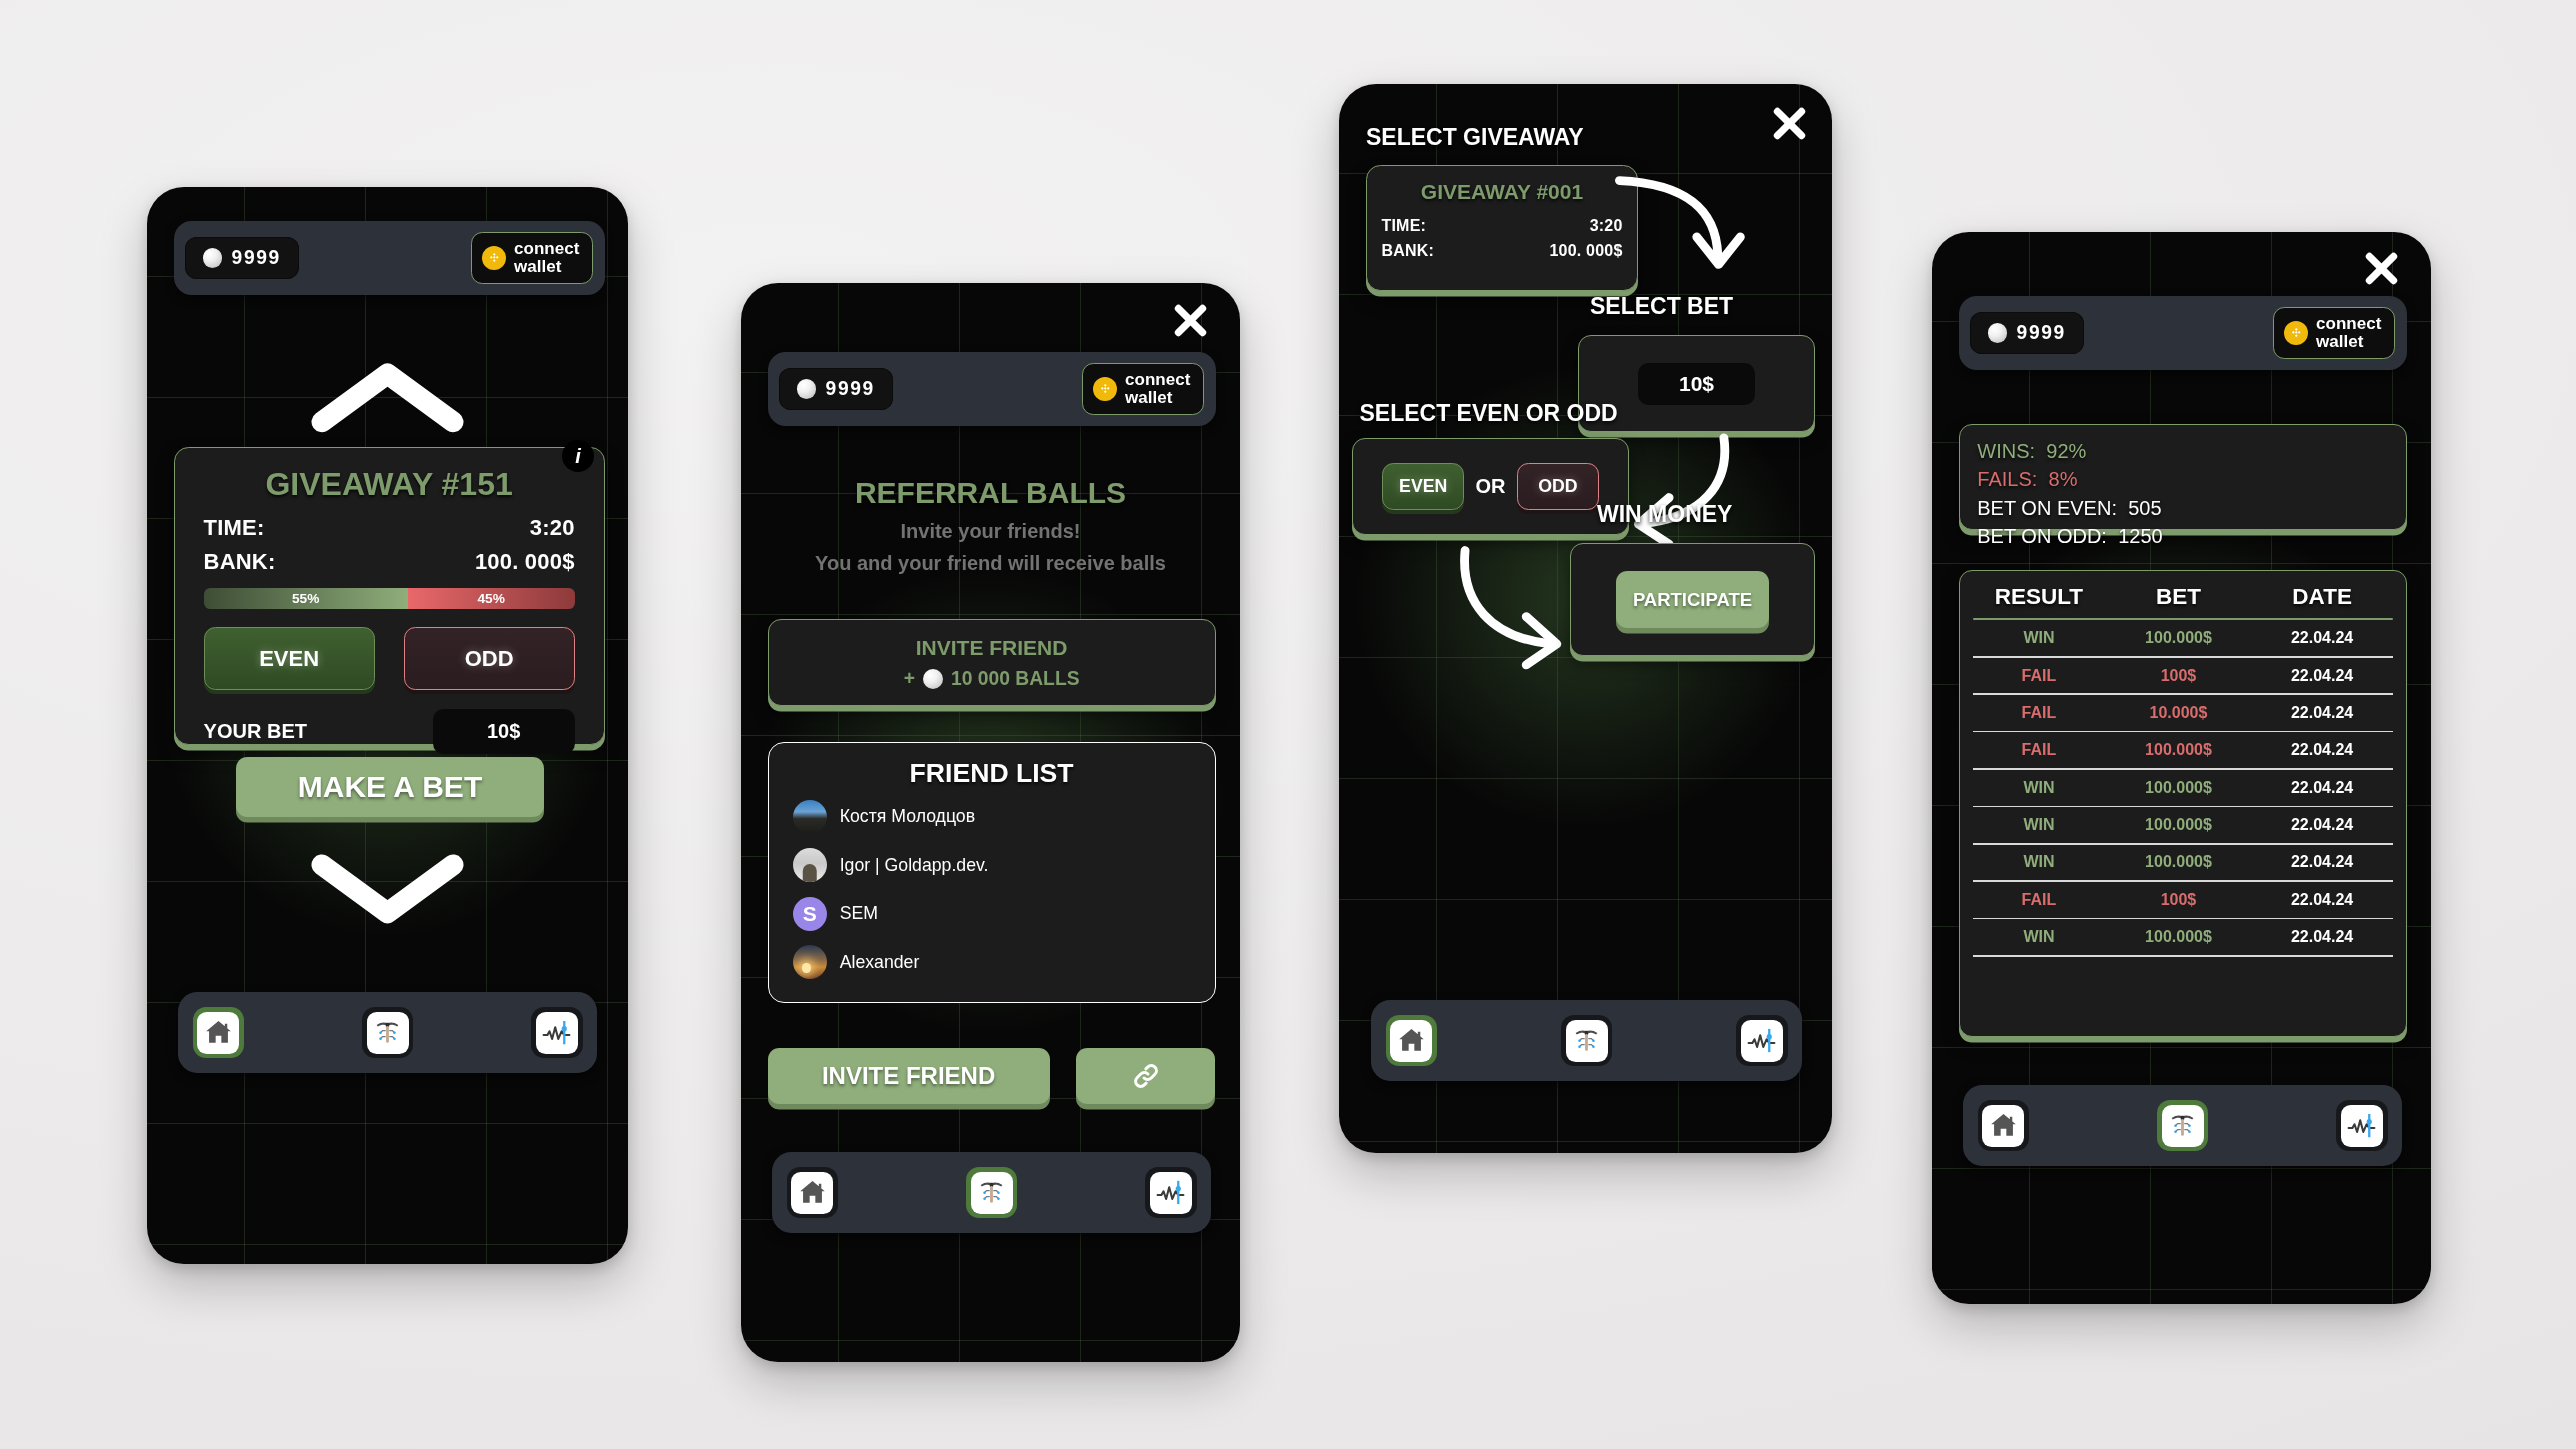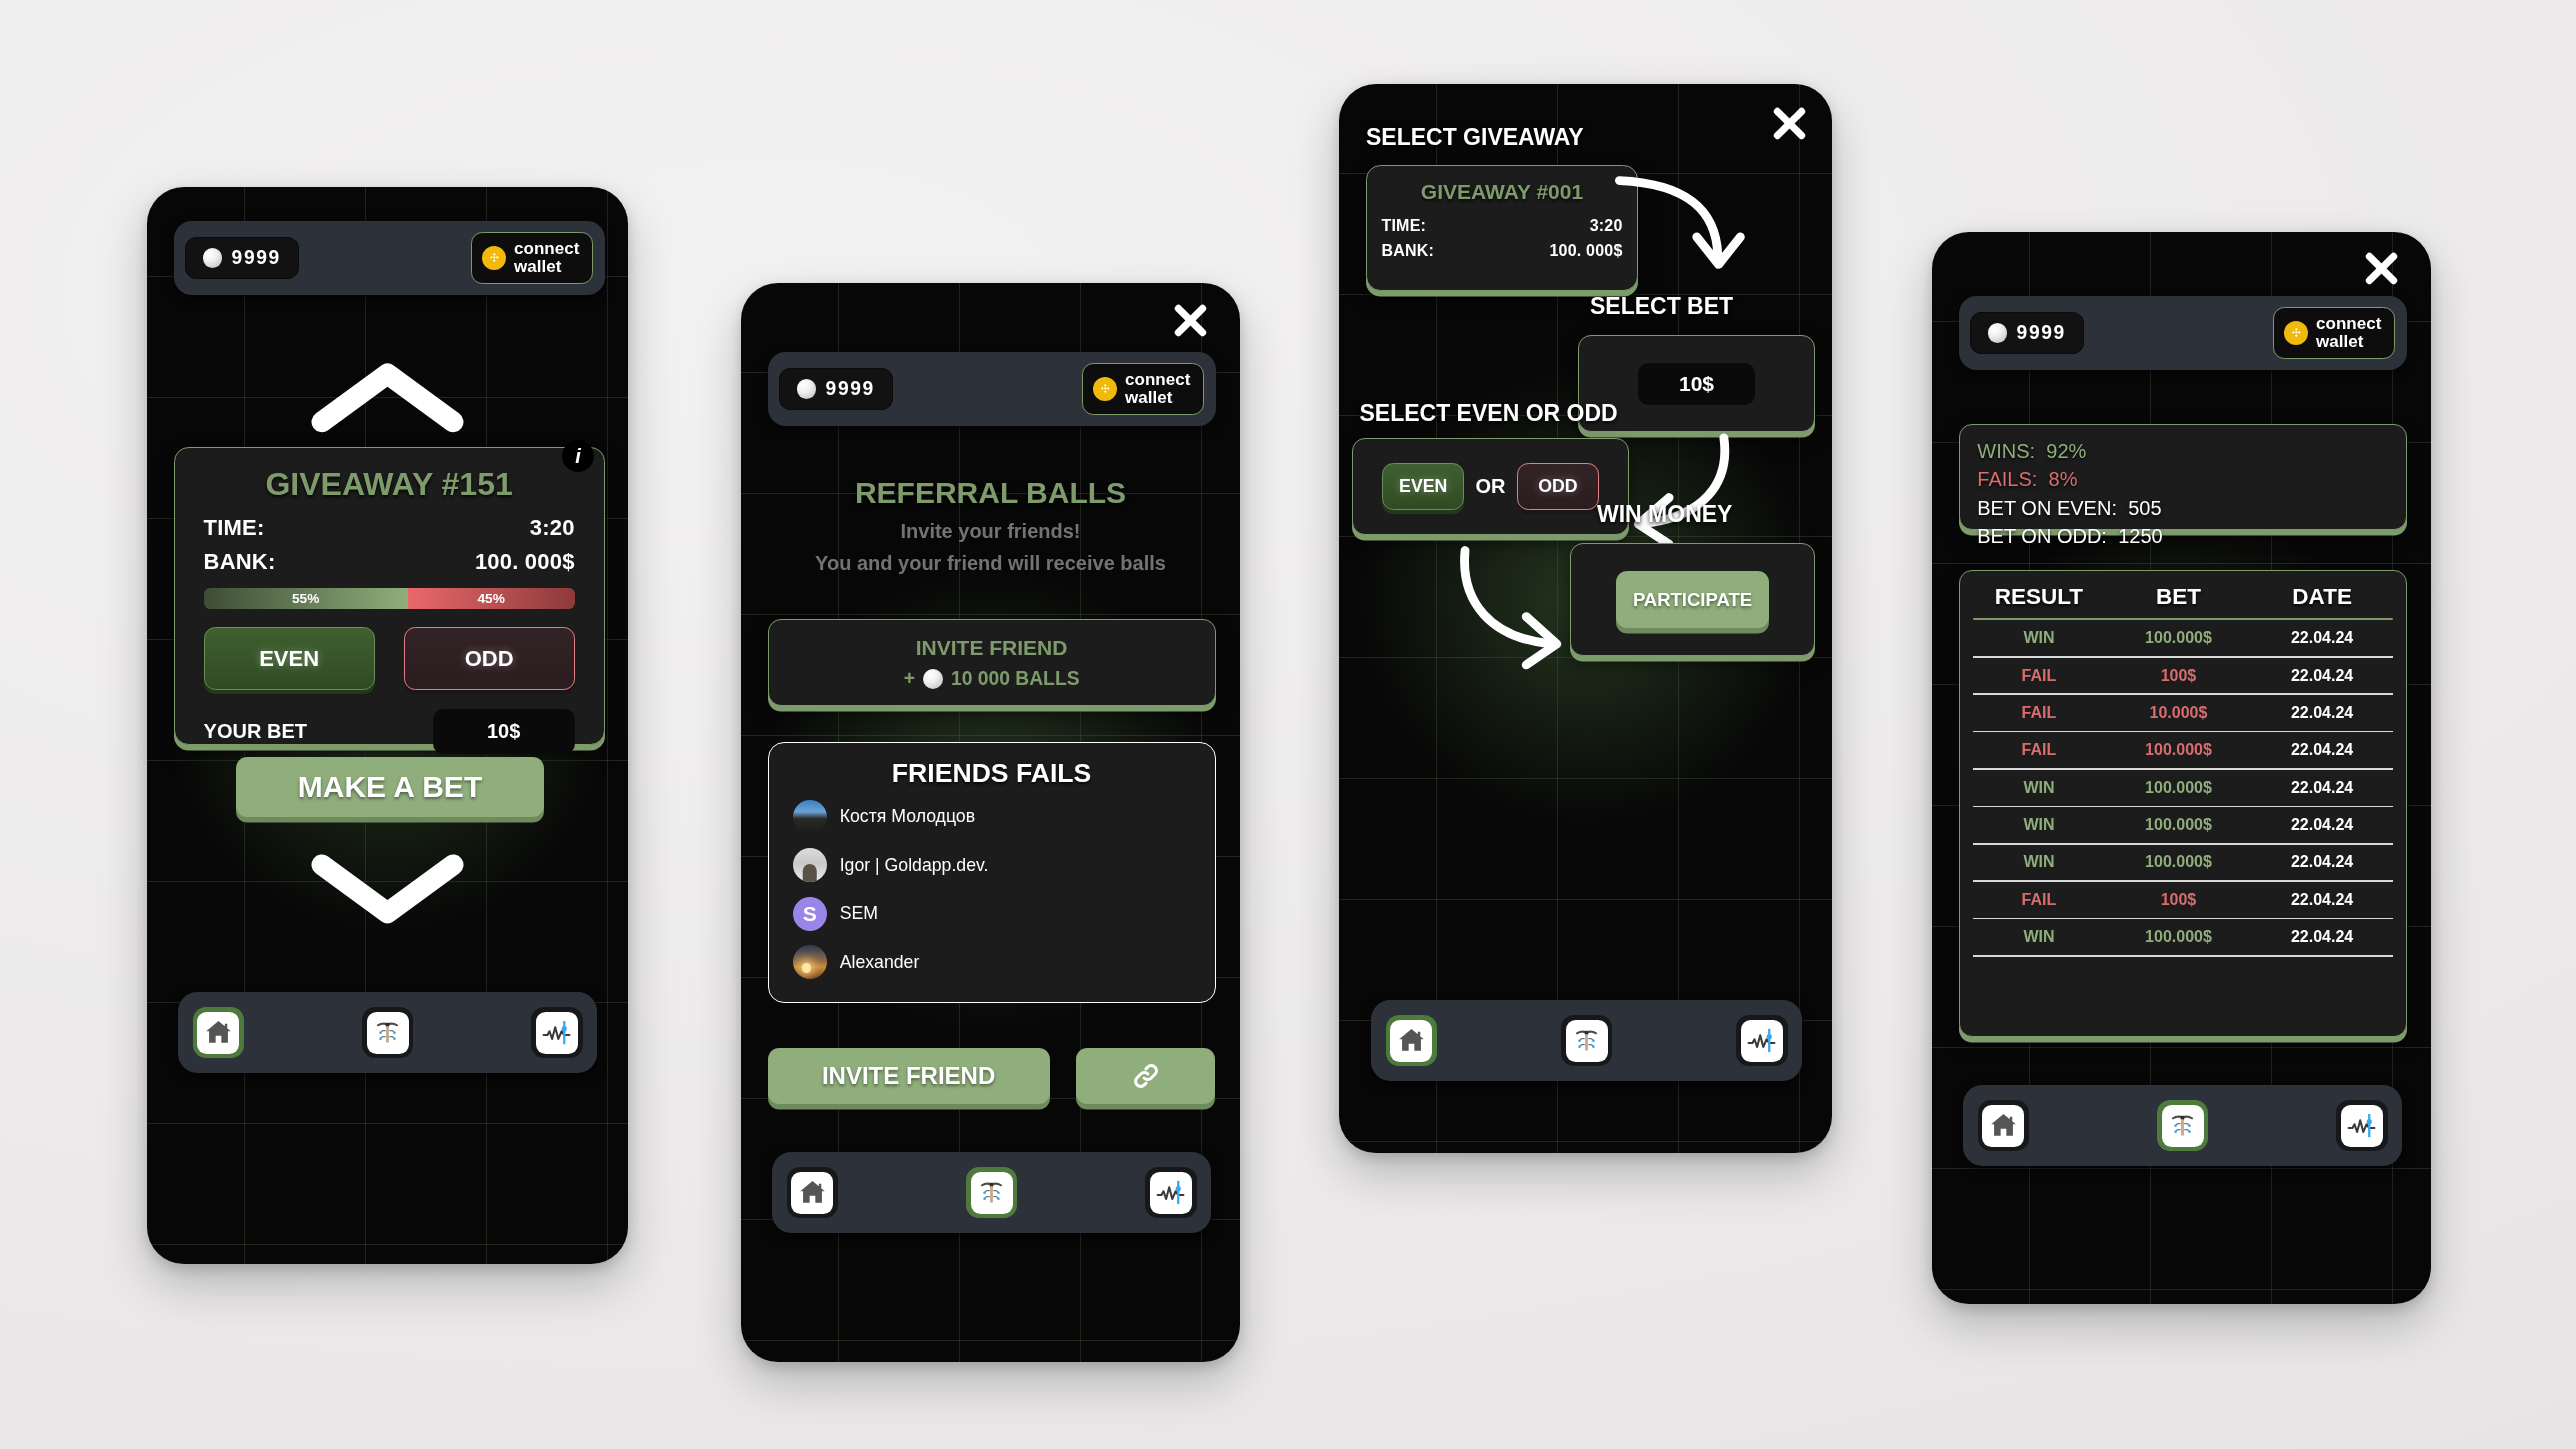--- a/index.html
+++ b/index.html
@@ -339,21 +339,21 @@
       <div class="invite-card" style="left:26.6px; top:336px; width:448px; height:87px;">
         <div class="t1" style="font-size:21px;">INVITE FRIEND</div>
         <div class="t2" style="font-size:19.3px;">
           <span>+</span>
           <span class="ball" style="width:20px;height:20px;"></span>
           <span>10 000 BALLS</span>
         </div>
       </div>
 
       <div class="friends" style="left:26.6px; top:459px; width:448px; height:261px;">
-        <h3 style="font-size:26.6px; margin-bottom:11.3px;">FRIENDS FAILS</h3>
+        <h3 style="font-size:26.6px; margin-bottom:11.3px;">FRIEND LIST</h3>
         <div style="display:flex; flex-direction:column; gap:14.5px; padding-left:6.4px;">
           <div class="frow">
             <span class="av a1"></span>
             <span class="fname">Костя Молодцов</span>
           </div>
           <div class="frow">
             <span class="av a2"></span>
             <span class="fname">Igor | Goldapp.dev.</span>
           </div>
           <div class="frow">

